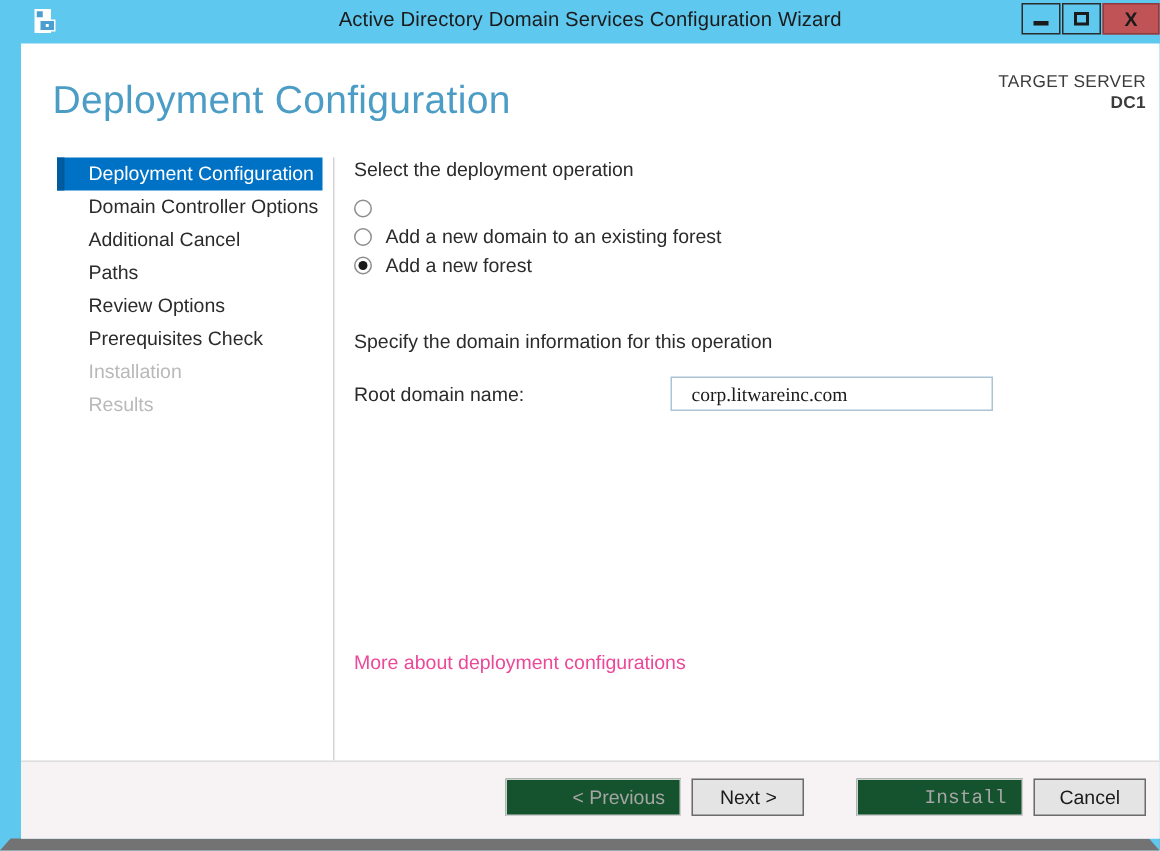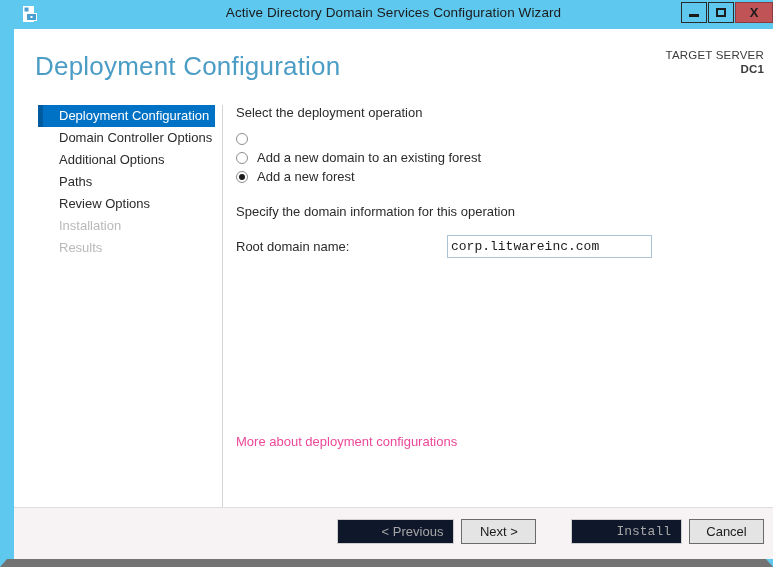--- a/index.html
+++ b/index.html
@@ -207,42 +207,42 @@
     width: 6px; height: 6px;
     border-radius: 50%;
     background: #1b1b1b;
   }
   .radio-label {
     font-size: 13px;
     color: #2b2b2b;
     white-space: nowrap;
   }
   .subsection {
-    margin-top: 18px;
+    margin-top: 34px;
   }
   .field-row {
     display: flex;
     align-items: center;
     margin-top: 16px;
   }
   .field-label {
     font-size: 13px;
     color: #2b2b2b;
     width: 211px;
     white-space: nowrap;
   }
   .text-input {
     width: 200px;
     height: 19px;
     border: 1px solid #abc3d4;
     background: #ffffff;
-    font-family: Liberation Mono, monospace;
+    font-family: Liberation Serif, serif;
     font-size: 13px;
     color: #1b1b1b;
-    padding: 1px 0 1px 3px;
+    padding: 1px 0 1px 13px;
     box-sizing: content-box;
     outline: none;
   }
   .help-link {
     position: absolute;
     left: 222px; top: 405px;
     font-size: 13px;
     color: #ec4899;
     text-decoration: none;
     cursor: pointer;
@@ -273,21 +273,21 @@
     font-size: 13px;
     color: #1b1b1b;
     background: #e4e4e4;
     border: 1px solid #6b6b6b;
     box-sizing: border-box;
     cursor: pointer;
     white-space: nowrap;
   }
   .btn.disabled {
     color: #a6a6a6;
-    background: #0f172a;
+    background: #14532d;
     border-color: #cfcfcf;
     cursor: default;
     padding-left: 44px;
   }
   .btn.sp-right { margin-right: 7px; }
   .btn.gap { margin-left: 35px; font-family: Liberation Mono, monospace; }
 </style>
 </head>
 <body>
 
@@ -327,27 +327,30 @@
     </div>
 
     <div class="sidebar">
       <div class="nav-item selected">
         <span>Deployment Configuration</span>
       </div>
       <div class="nav-item">
         <span>Domain Controller Options</span>
       </div>
       <div class="nav-item">
-        <span>Additional Options</span>
+        <span>Additional Cancel</span>
       </div>
       <div class="nav-item">
         <span>Paths</span>
       </div>
       <div class="nav-item">
         <span>Review Options</span>
+      </div>
+      <div class="nav-item">
+        <span>Prerequisites Check</span>
       </div>
       <div class="nav-item disabled">
         <span>Installation</span>
       </div>
       <div class="nav-item disabled">
         <span>Results</span>
       </div>
     </div>
     <div class="nav-divider"></div>
 

